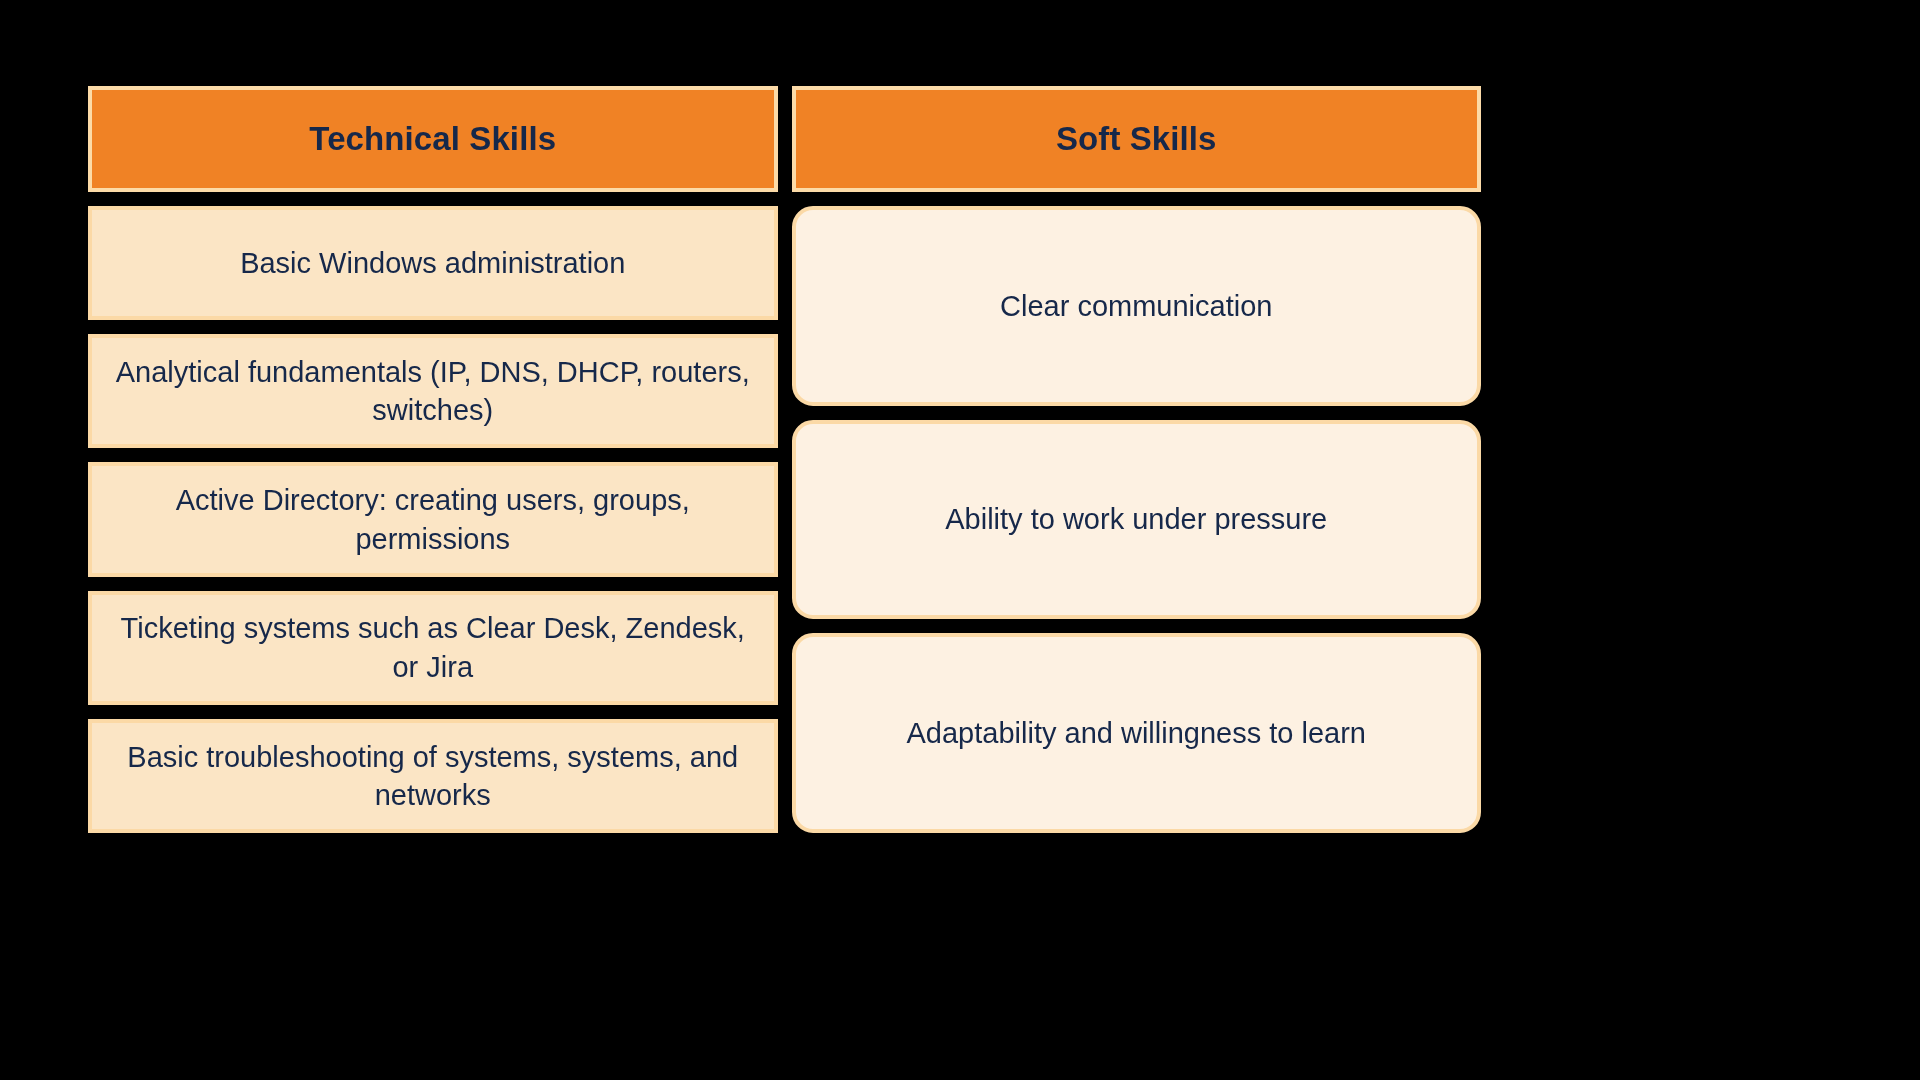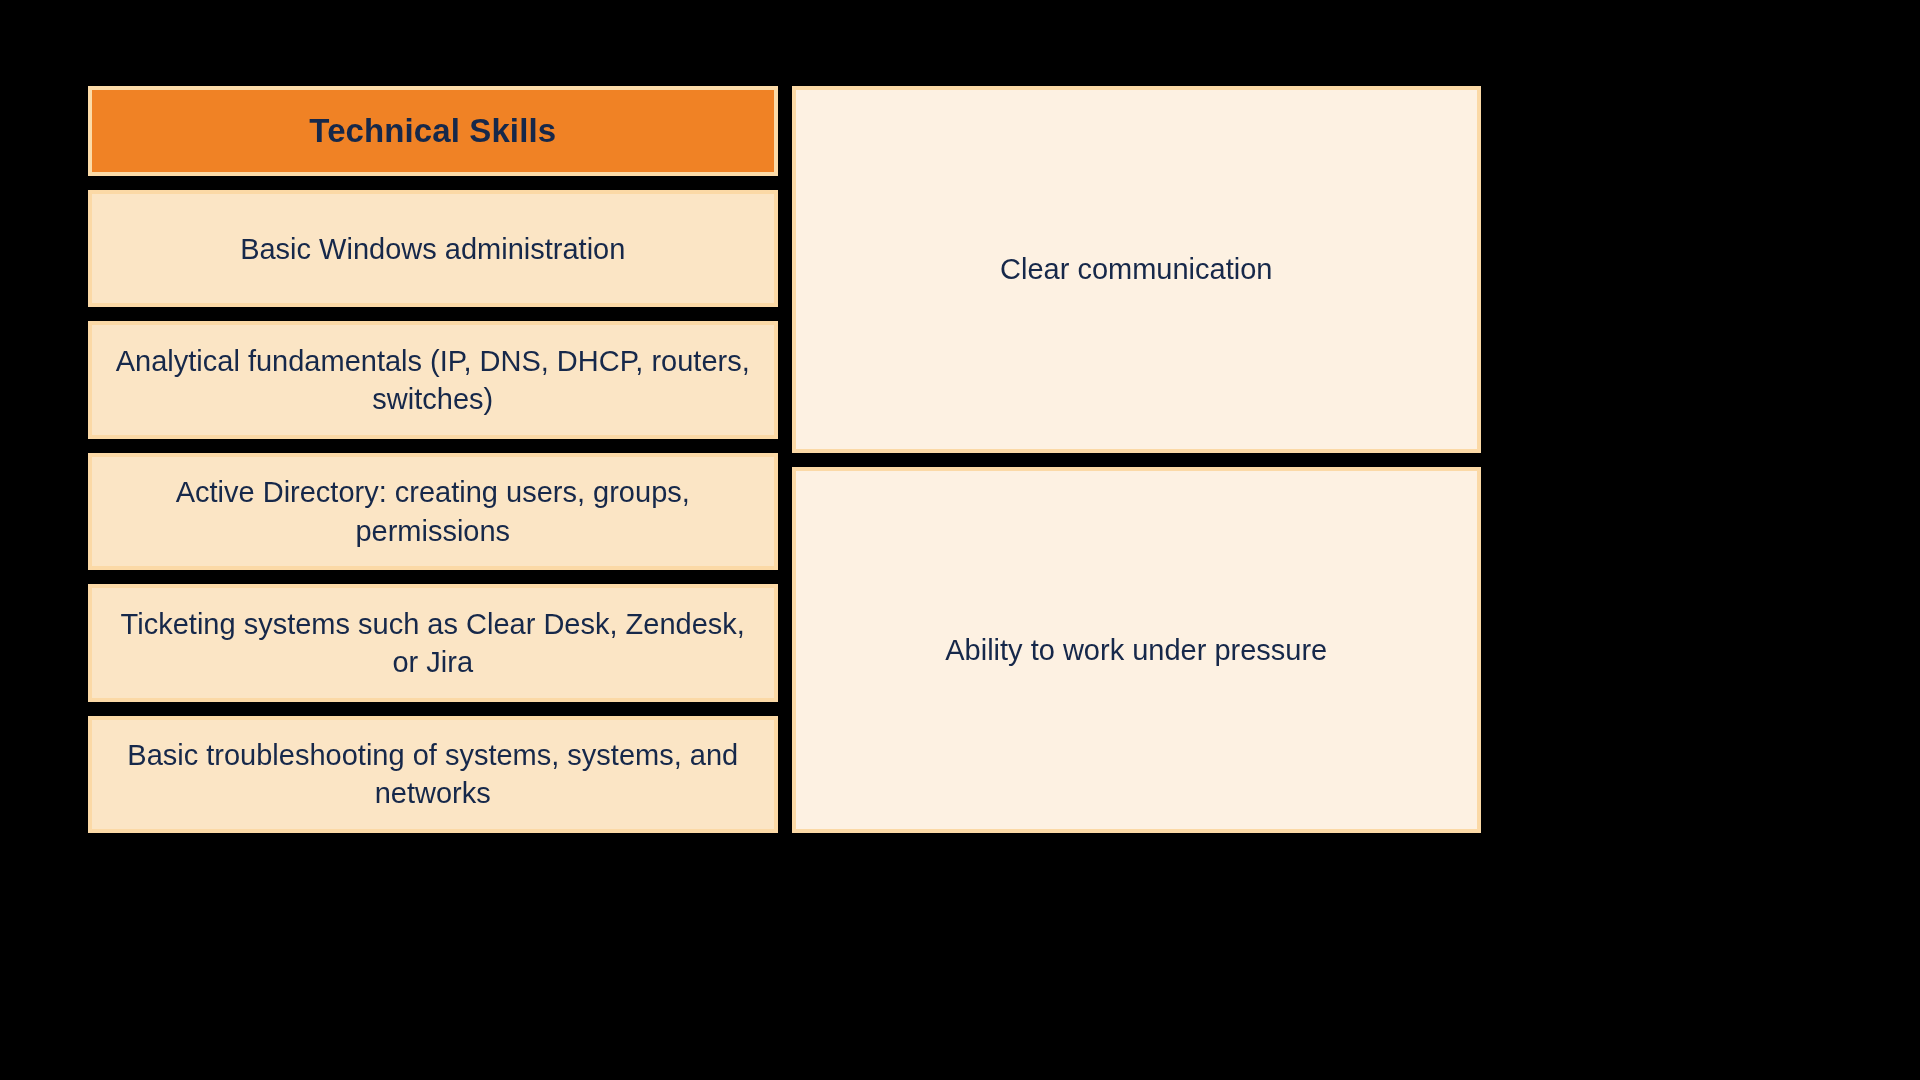--- a/index.html
+++ b/index.html
@@ -34,21 +34,21 @@
 
   .column {
     flex: 1 1 0;
     display: flex;
     flex-direction: column;
     gap: 14px;
     min-width: 0;
   }
 
   .header-cell {
-    height: 90px;
+    height: 106px;
     background: #F08225;
     border: 4px solid #FCDBA8;
     display: flex;
     align-items: center;
     justify-content: center;
     padding: 0 16px;
     flex: 0 0 auto;
   }
 
   .header-label {
@@ -64,21 +64,21 @@
     flex: 1 1 0;
     border: 4px solid #FBD9A6;
     display: flex;
     align-items: center;
     justify-content: center;
     padding: 6px 18px;
     min-height: 0;
   }
 
   .col-technical .body-cell { background: #FBE5C5; }
-  .col-soft .body-cell { background: #FDF1E2; }
+  .col-soft .body-cell { background: #FDF1E2; border-radius: 21px; }
 
   .cell-label {
     font-size: 29px;
     font-weight: 400;
     color: #16284A;
     text-align: center;
     line-height: 1.32;
     max-width: 100%;
   }
 
@@ -106,22 +106,28 @@
       </div>
       <div class="body-cell">
         <span class="cell-label">Ticketing systems such as Clear Desk, Zendesk, or Jira</span>
       </div>
       <div class="body-cell">
         <span class="cell-label">Basic troubleshooting of systems, systems, and networks</span>
       </div>
     </div>
 
     <div class="column col-soft">
+      <div class="header-cell">
+        <span class="header-label">Soft Skills</span>
+      </div>
       <div class="body-cell">
         <span class="cell-label">Clear communication</span>
       </div>
       <div class="body-cell">
         <span class="cell-label">Ability to work under pressure</span>
+      </div>
+      <div class="body-cell">
+        <span class="cell-label">Adaptability and willingness to learn</span>
       </div>
     </div>
 
   </div>
 </div>
 
 </body></html>

